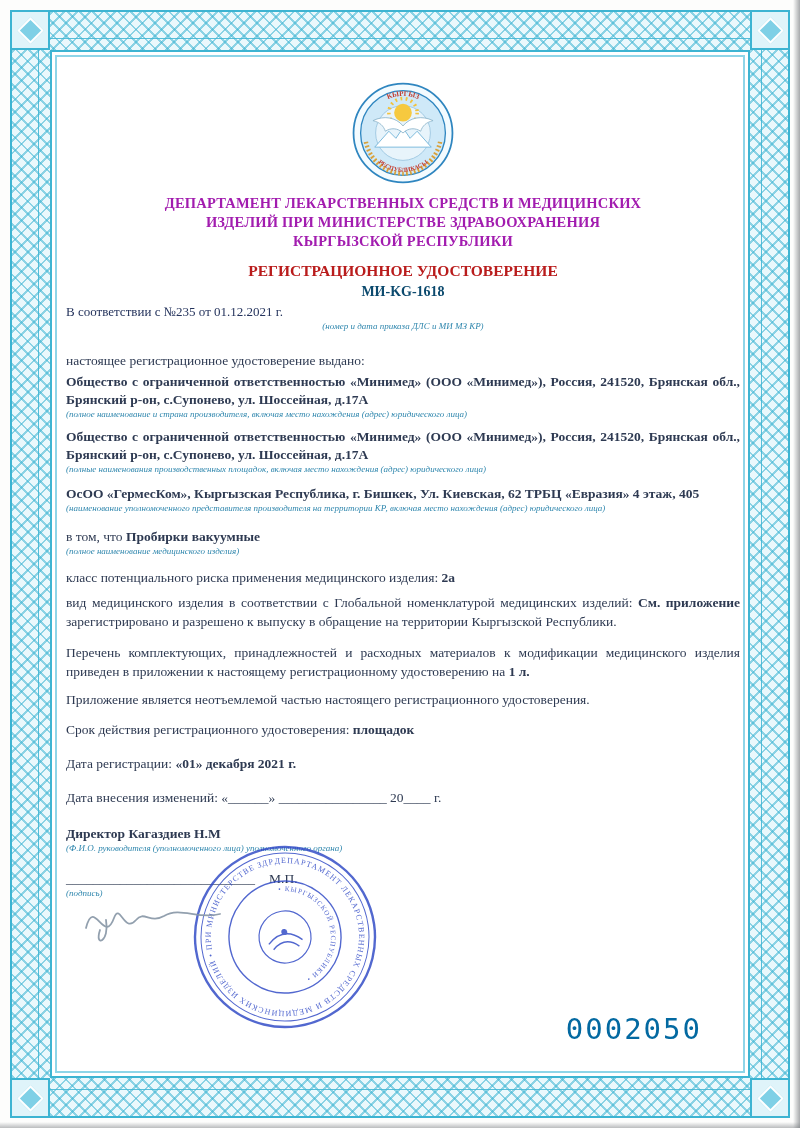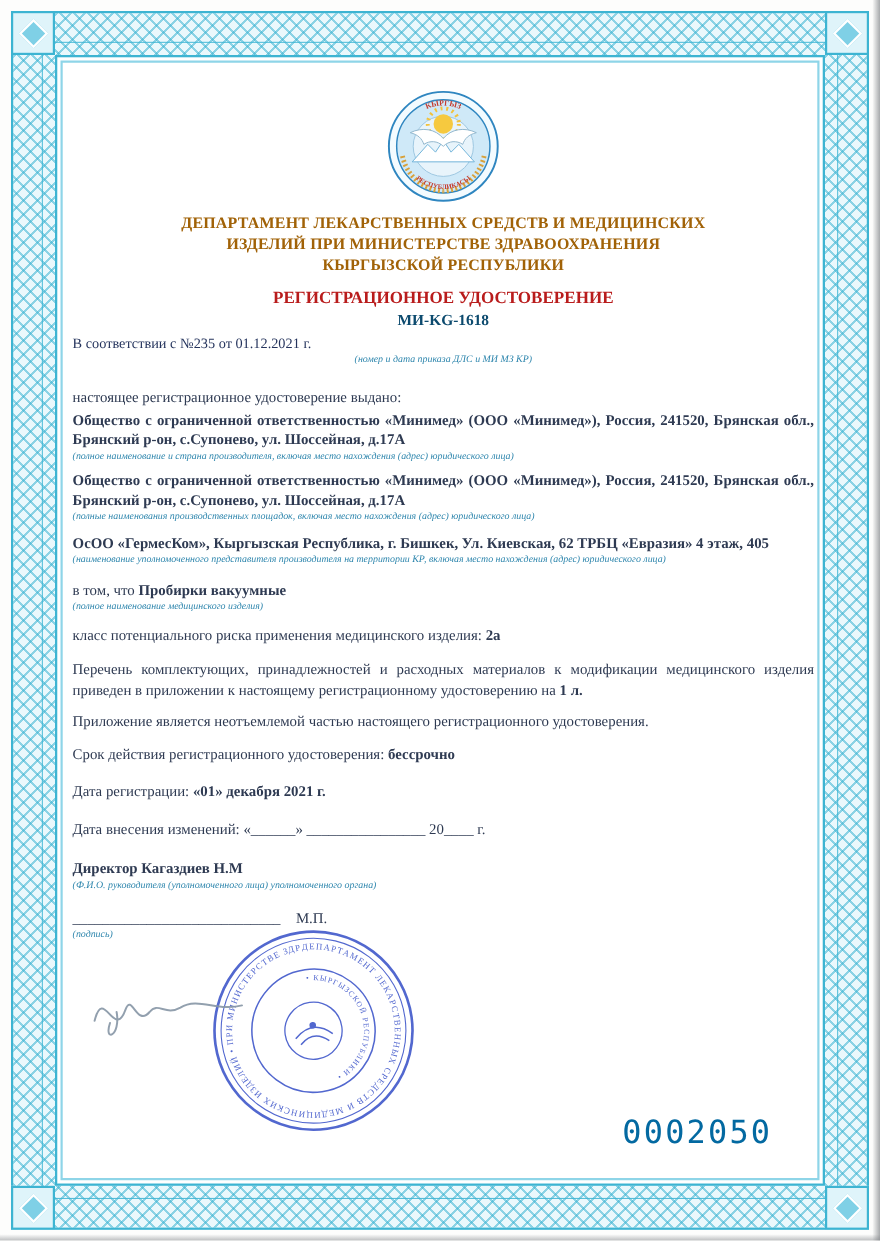--- a/index.html
+++ b/index.html
@@ -33,21 +33,21 @@
 
   .edge-right  { position:absolute; top:0; bottom:0; right:0; width:7px; z-index:9;
                  background:linear-gradient(to left, rgba(120,124,128,.65), rgba(120,124,128,0)); }
   .edge-bottom { position:absolute; left:0; right:0; bottom:0; height:6px; z-index:9;
                  background:linear-gradient(to top, rgba(120,124,128,.5), rgba(120,124,128,0)); }
 
   .content { position:absolute; left:66px; right:60px; top:54px; bottom:54px; z-index:3; }
 
   .emblem-wrap { text-align:center; margin-top:26px; height:108px; }
 
-  .dept { margin-top:6px; text-align:center; color:#a16207; font-weight:bold;
+  .dept { margin-top:6px; text-align:center; color:#a21caf; font-weight:bold;
           font-size:14.5px; line-height:19px; letter-spacing:.2px; }
   .title  { margin-top:10px; text-align:center; color:#b91c1c; font-weight:bold; font-size:15.5px; line-height:20px; }
   .docnum { margin-top:2px;  text-align:center; color:#0c4a6e; font-weight:bold; font-size:14px; line-height:18px; }
   .accordance { margin-top:2px; color:#24335c; font-size:13px; line-height:18px; }
 
   .note { font-size:9px; line-height:11px; color:#2e86ad; font-style:italic; }
   .note.center { text-align:center; }
 
   .plain { font-size:13.5px; line-height:18px; color:#2e3a52; }
   .just  { text-align:justify; }
@@ -132,29 +132,32 @@
 
     <p class="plain mt14">
       <span>в том, что </span><span class="b">Пробирки вакуумные</span>
     </p>
     <div class="note">(полное наименование медицинского изделия)</div>
 
     <p class="plain mt12">
       <span>класс потенциального риска применения медицинского изделия: </span><span class="b">2а</span>
     </p>
 
+    <p class="plain just lh19 mt6">
+      <span>вид медицинского изделия в соответствии с Глобальной номенклатурой медицинских изделий: </span><span class="b">См. приложение</span><span> зарегистрировано и разрешено к выпуску в обращение на территории Кыргызской Республики.</span>
+    </p>
 
     <p class="plain just lh19 mt12">
       <span>Перечень комплектующих, принадлежностей и расходных материалов к модификации медицинского изделия приведен в приложении к настоящему регистрационному удостоверению на </span><span class="b">1 л.</span>
     </p>
 
     <p class="plain mt10">Приложение является неотъемлемой частью настоящего регистрационного удостоверения.</p>
 
     <p class="plain mt12">
-      <span>Срок действия регистрационного удостоверения: </span><span class="b">бессрочно</span>
+      <span>Срок действия регистрационного удостоверения: </span><span class="b">площадок</span>
     </p>
 
     <p class="plain mt16">
       <span>Дата регистрации: </span><span class="b">«01» декабря 2021 г.</span>
     </p>
 
     <p class="plain mt16">Дата внесения изменений: «______» ________________ 20____ г.</p>
 
     <p class="plain b mt18">Директор Кагаздиев Н.М</p>
     <div class="note">(Ф.И.О. руководителя (уполномоченного лица) уполномоченного органа)</div>

